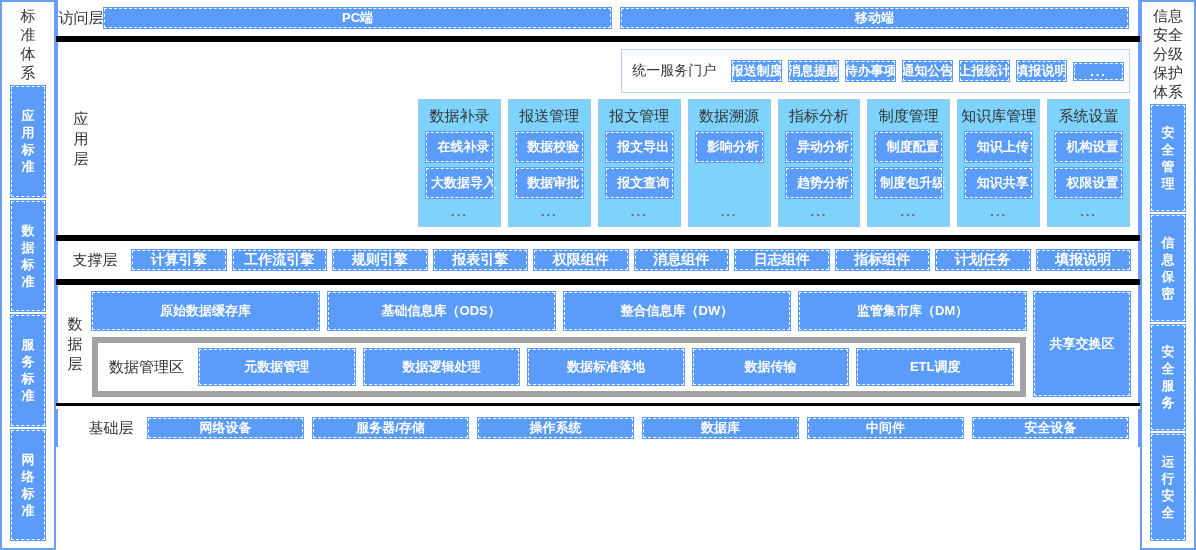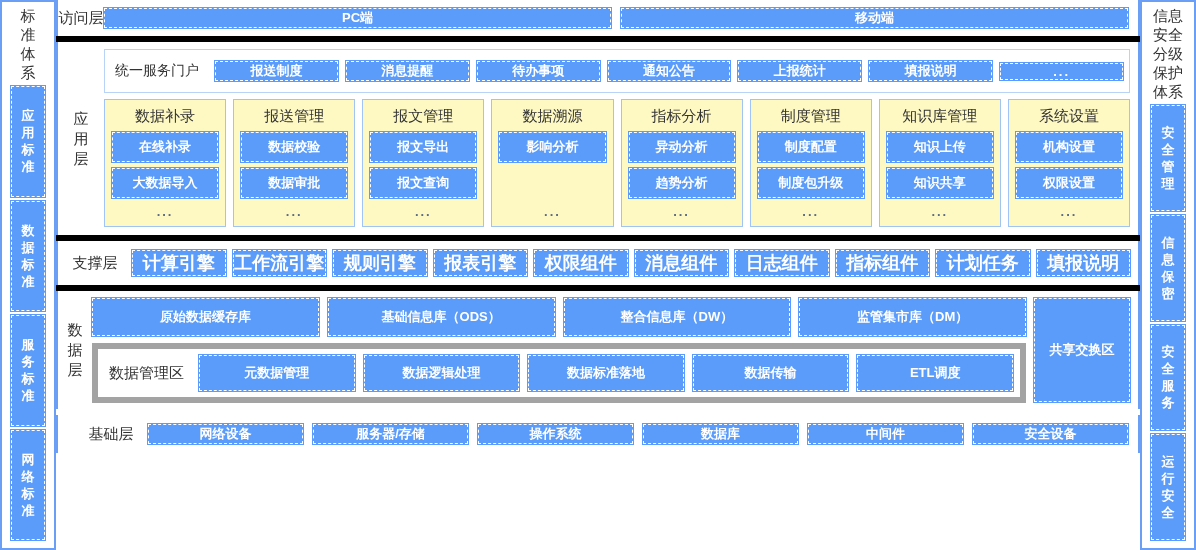--- a/index.html
+++ b/index.html
@@ -128,20 +128,21 @@
   
   #access-layer { height: 54px; }
   #access-layer .layer-body { gap: 10px; padding: 8px 10px 8px 0; align-items: center; }
 
   
   #app-layer { flex: 1 1 auto; }
   #app-layer .layer-body {
     flex-direction: column;
     gap: 6px;
     padding: 7px 8px 8px 0;
+    align-items: flex-end;
   }
   #portal-row {
     display: flex;
     flex-direction: row;
     align-items: center;
     border: 1px solid #b9d2f7;
     background: #fff;
     padding: 5px 6px;
     gap: 8px;
     flex: 0 0 44px;
@@ -155,54 +156,55 @@
   }
   #modules-row {
     display: flex;
     flex-direction: row;
     gap: 7px;
     flex: 1 1 auto;
   }
   .module {
     flex: 1 1 0;
     min-width: 0;
-    background: #fef9c3;
+    background: #7dd3fc;
     border: 1px solid #9fc4f5;
     display: flex;
     flex-direction: column;
     align-items: center;
     padding: 6px 7px 4px 7px;
     gap: 6px;
   }
   .module-title {
     font-size: 15px;
     color: #333;
     text-align: center;
     white-space: nowrap;
     line-height: 20px;
   }
   .module .chip {
     flex: 0 0 30px;
     width: 100%;
     font-size: 13px;
+    padding-left: 8px;
   }
   .module-dots {
     margin-top: auto;
     color: #5b6b80;
     font-size: 13px;
     letter-spacing: 2px;
     padding-bottom: 3px;
     font-weight: bold;
   }
 
   
   #support-layer { height: 56px; }
   #support-layer .layer-label { flex: 0 0 74px; }
   #support-layer .layer-body { gap: 7px; padding: 9px 8px 9px 0; }
-  #support-layer .chip { font-size: 18px; font-family: Liberation Mono, monospace; }
+  #support-layer .chip { font-size: 14px; font-family: Liberation Mono, monospace; }
 
   
   #data-layer { height: 118px; }
   #data-layer .layer-label { flex: 0 0 34px; }
   #data-layer .layer-body { gap: 8px; padding: 7px 8px 7px 0; }
   #data-main {
     flex: 1 1 auto;
     display: flex;
     flex-direction: column;
     gap: 7px;

